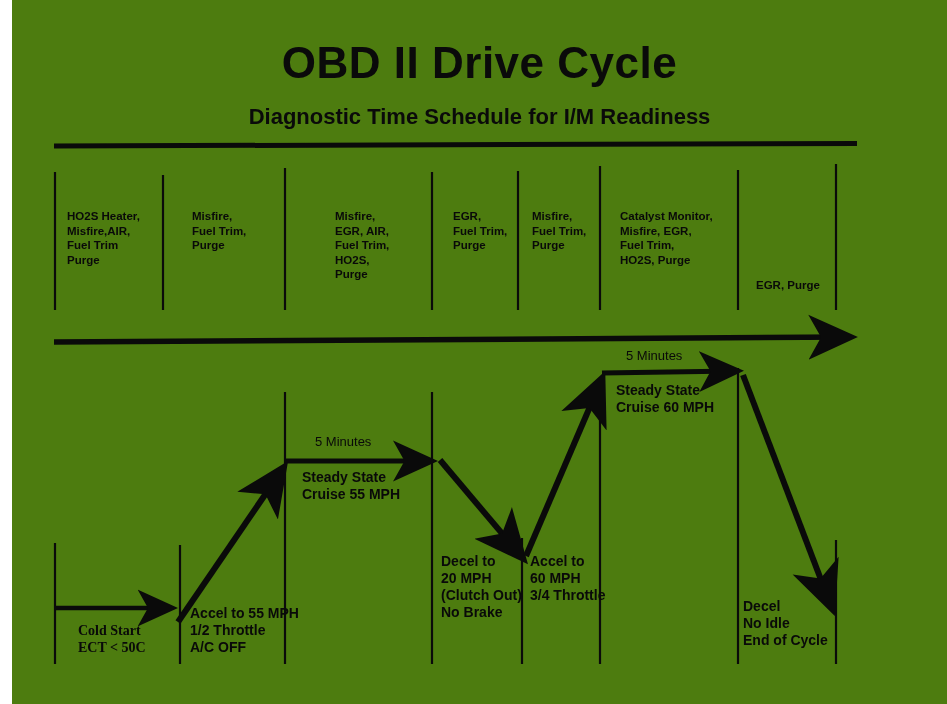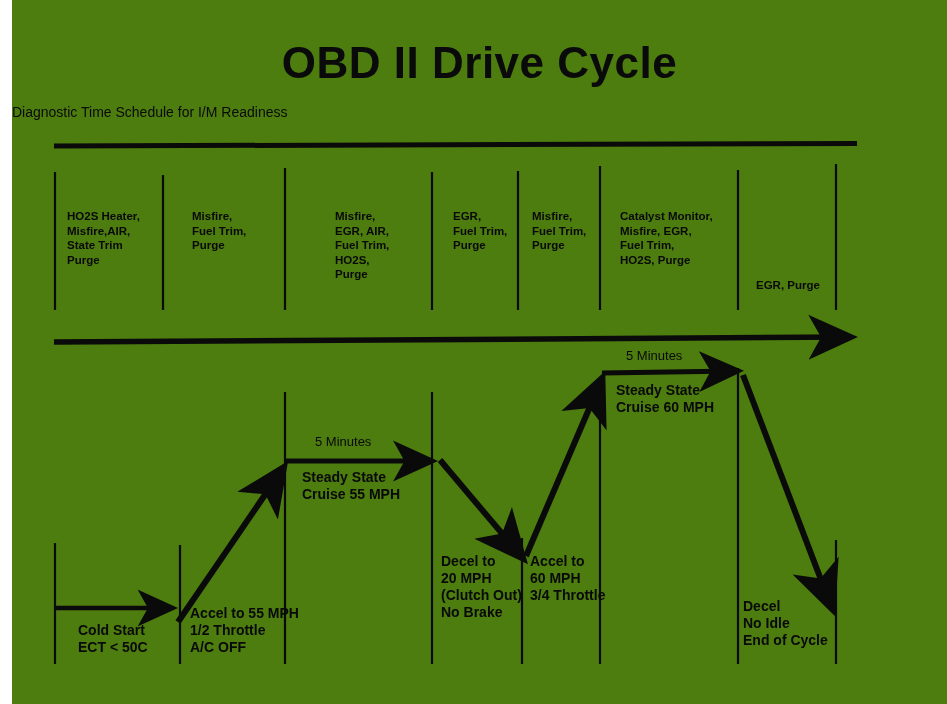--- a/index.html
+++ b/index.html
@@ -24,21 +24,22 @@
 
   .title{
     position:absolute;left:0;top:38px;width:935px;
     text-align:center;
     font-size:44px;font-weight:bold;letter-spacing:0.5px;
     color:#0a0a0a;
     font-family:"Liberation Sans", sans-serif;
   }
   .subtitle{
     position:absolute;left:0;top:104px;width:935px;
-    font-size:14px;font-weight:normal;
+    text-align:center;
+    font-size:22px;font-weight:bold;
     color:#0a0a0a;
   }
 
   .mon{
     position:absolute;
     font-size:11.5px;font-weight:bold;line-height:14.5px;
     color:#090909;
     white-space:pre-line;
   }
   .note{
@@ -101,21 +102,21 @@
 
       <line x1="514" y1="556" x2="589" y2="381" stroke="#0a0a0a" stroke-width="6" marker-end="url(#ah)"></line>
 
       <line x1="590" y1="373" x2="723" y2="371" stroke="#0a0a0a" stroke-width="5" marker-end="url(#ah)"></line>
 
       <line x1="731" y1="375" x2="819" y2="606" stroke="#0a0a0a" stroke-width="6" marker-end="url(#ah)"></line>
     </svg>
 
     <div class="mon" style="left:55px;top:209px;">HO2S Heater,
 Misfire,AIR,
-State Trim
+Fuel Trim
 Purge</div>
     <div class="mon" style="left:180px;top:209px;">Misfire,
 Fuel Trim,
 Purge</div>
     <div class="mon" style="left:323px;top:209px;">Misfire,
 EGR, AIR,
 Fuel Trim,
 HO2S,
 Purge</div>
     <div class="mon" style="left:441px;top:209px;">EGR,
@@ -123,21 +124,21 @@
 Purge</div>
     <div class="mon" style="left:520px;top:209px;">Misfire,
 Fuel Trim,
 Purge</div>
     <div class="mon" style="left:608px;top:209px;">Catalyst Monitor,
 Misfire, EGR,
 Fuel Trim,
 HO2S, Purge</div>
     <div class="mon" style="left:744px;top:230px;margin-top:48px;">EGR, Purge</div>
 
-    <div class="note" style="left:66px;top:622px;">Cold Start
+    <div class="note" style="left:66px;top:622px;font-family:Liberation Serif, serif;">Cold Start
 ECT &lt; 50C</div>
     <div class="note" style="left:178px;top:605px;">Accel to 55 MPH
 1/2 Throttle
 A/C OFF</div>
 
     <div class="dur" style="left:303px;top:434px;">5 Minutes</div>
     <div class="note" style="left:290px;top:469px;">Steady State
 Cruise 55 MPH</div>
 
     <div class="note" style="left:429px;top:553px;">Decel to

